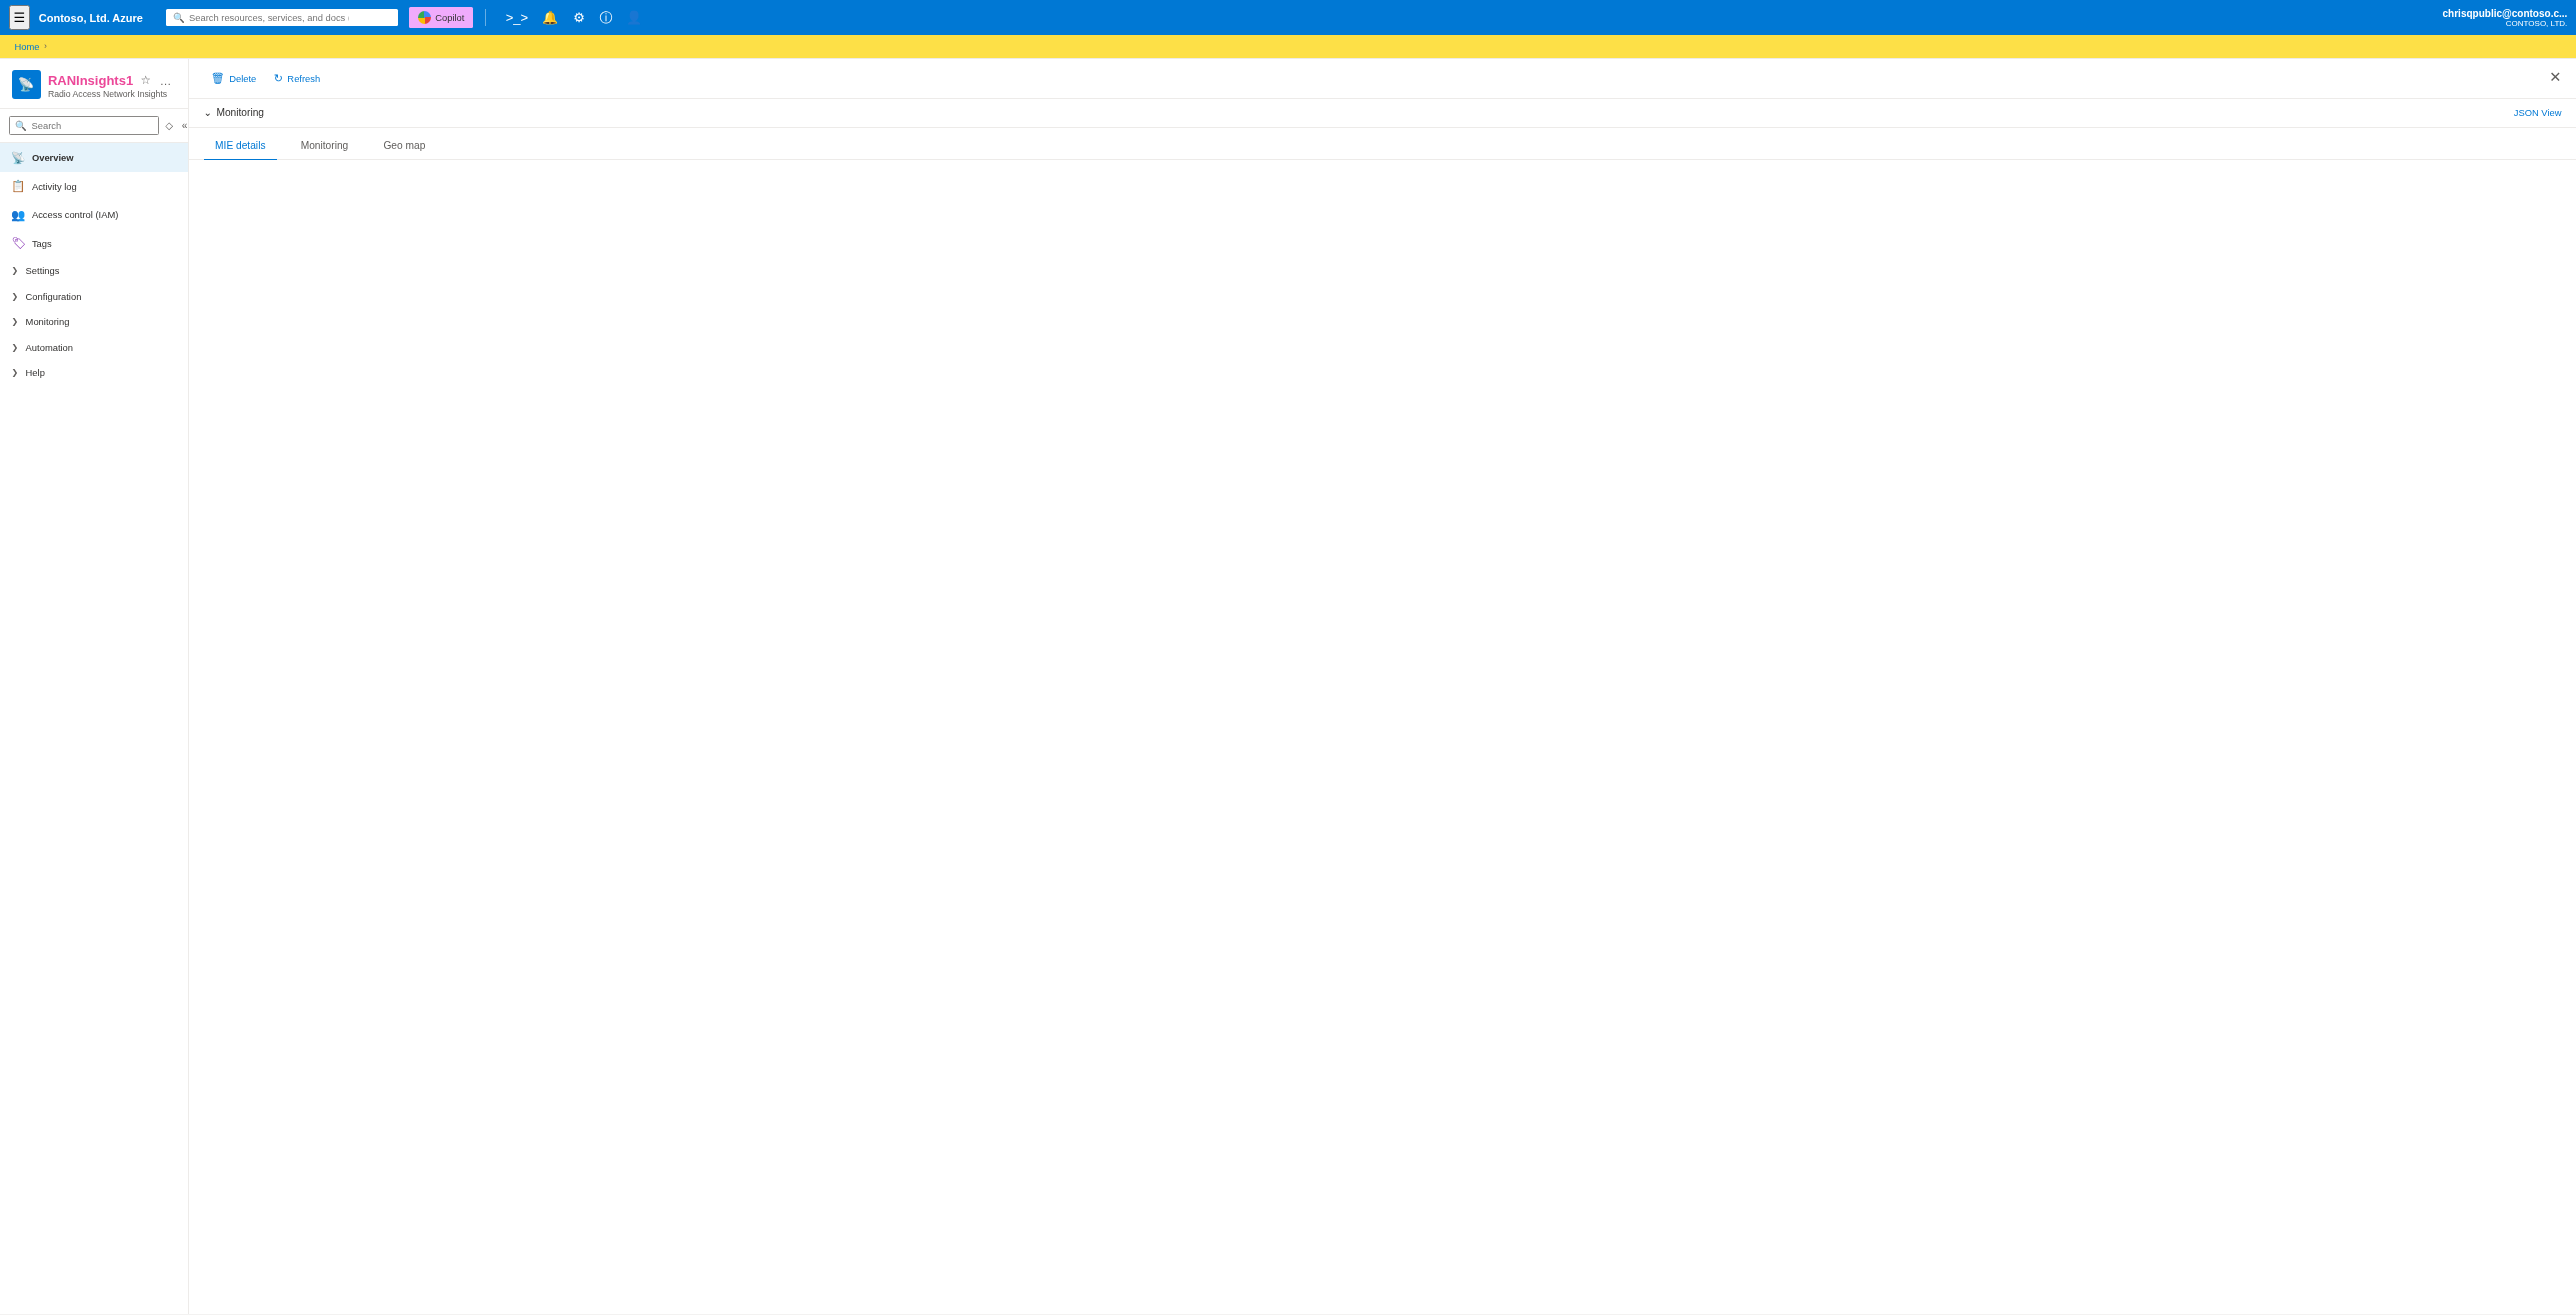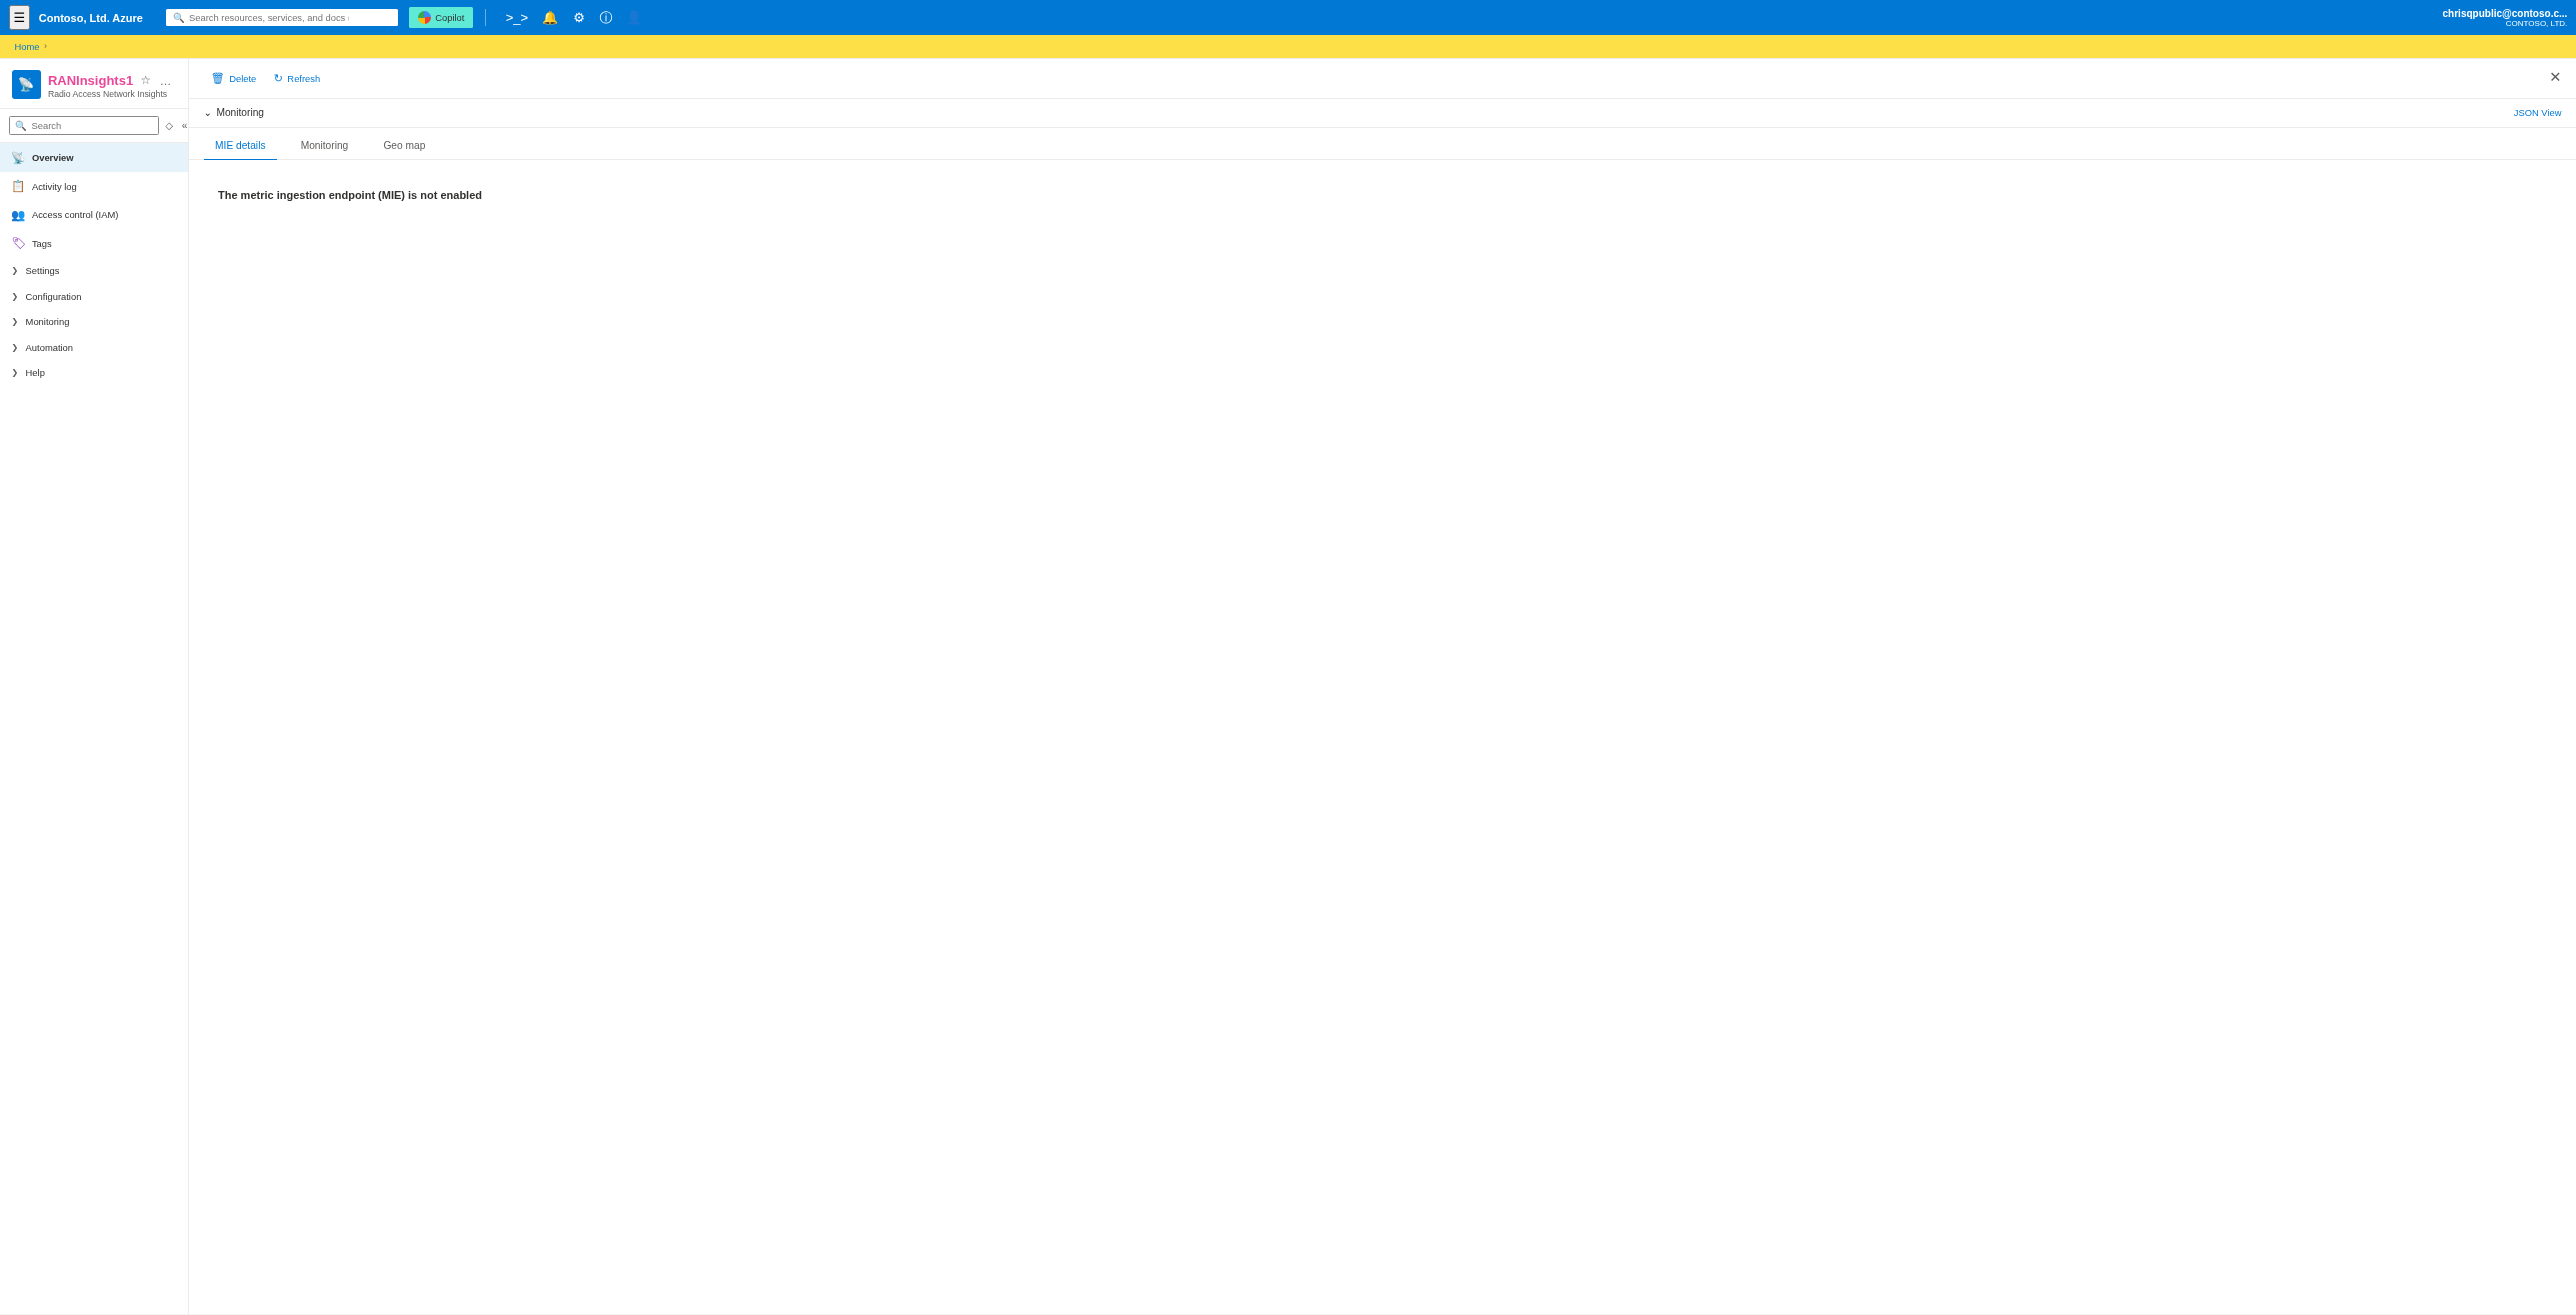--- a/index.html
+++ b/index.html
@@ -24,21 +24,21 @@
       border-radius: 1.5px;
       padding: 2.9px 7.3px;
       gap: 4.4px;
       flex: 0 0 232px;
     }
     .topnav-search input {
       border: none; outline: none; font-size: 9.4px; color: #333; width: 160px; background: transparent;
     }
     .copilot-btn {
       display: flex; align-items: center; gap: 4.4px;
-      background: #5eead4; color: #333; border: none; border-radius: 1.5px;
+      background: #f0abfc; color: #333; border: none; border-radius: 1.5px;
       padding: 3.6px 8.7px; font-size: 9.4px; cursor: pointer; font-weight: 500;
       margin-left: 2.9px;
     }
     .copilot-logo {
       width: 13px; height: 13px;
       background: conic-gradient(#4285f4 0deg 90deg, #ea4335 90deg 180deg, #fbbc04 180deg 270deg, #34a853 270deg 360deg);
       border-radius: 50%;
     }
     .topnav-divider { width: 0.7px; height: 17.4px; background: rgba(255,255,255,0.4); margin: 0 2.9px; }
     .topnav-icons { display: flex; gap: 2.9px; align-items: center; margin-left: 2.9px; }
@@ -355,19 +355,16 @@
         <span>MIE details</span>
       </div>
       <div class="tab">
         <span>Monitoring</span>
       </div>
       <div class="tab">
         <span>Geo map</span>
       </div>
     </div>
 
-    <div class="tab-content">
-      <p class="mie-message">The metric ingestion endpoint (MIE) is not enabled</p>
-    </div>
 
   </main>
 </div>
 
 
 </body></html>

